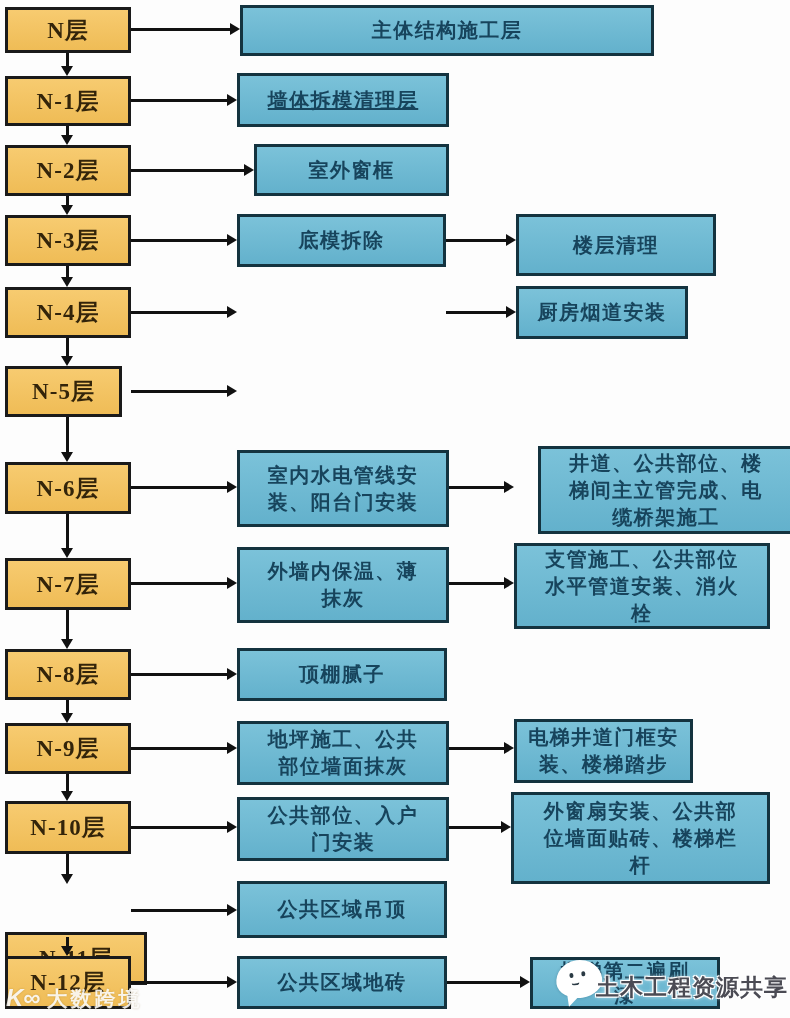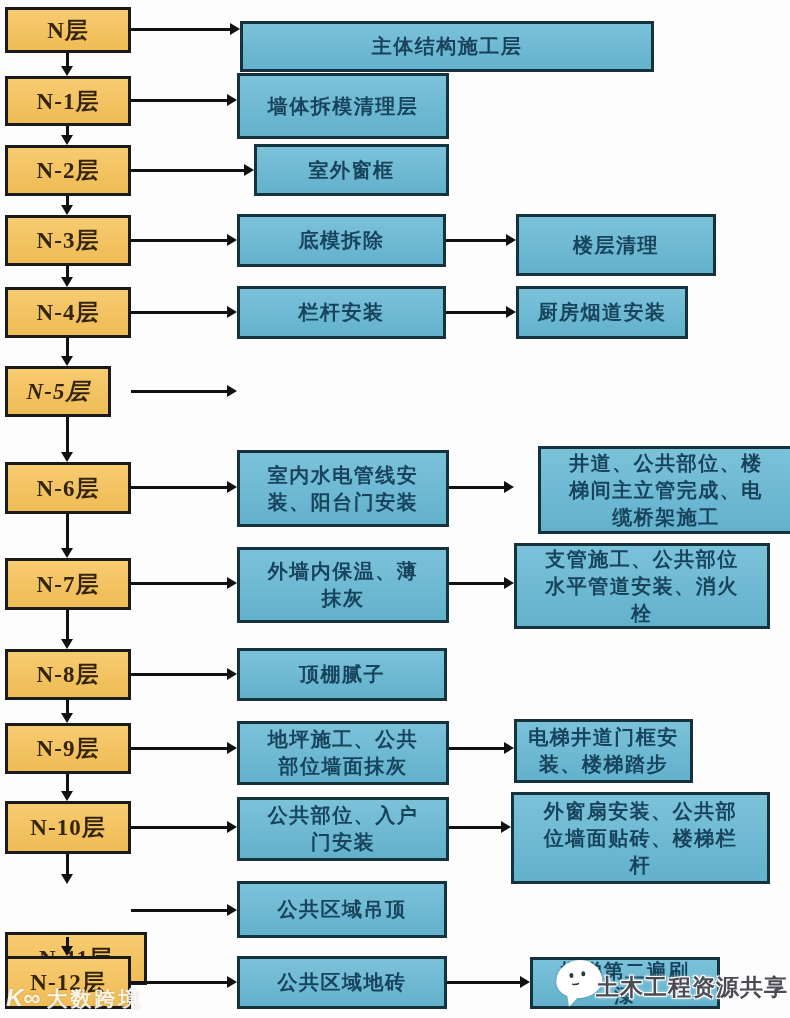--- a/index.html
+++ b/index.html
@@ -67,48 +67,47 @@
   .bubble .eye.l { left:14px; } .bubble .eye.r { left:26px; }
   .bubble .mouth { position:absolute; width:8px; height:4px; border-bottom:2px solid #2a3a44; border-radius:50%; top:19px; left:15px; }
 </style>
 </head>
 <body>
 
 <div class="canvas">
 
   <div class="node layer" style="left:5px;top:7px;width:126px;height:46px;">N层</div>
   <div class="hline" style="left:131px;top:28px;width:100px;"></div>
-  <div class="node task" style="left:240px;top:5px;width:414px;height:51px;margin-top:16px;">主体结构施工层</div>
+  <div class="node task" style="left:240px;top:5px;width:414px;height:51px;">主体结构施工层</div>
   <div class="vline" style="top:53px;height:14px;"></div>
 
   <div class="node layer" style="left:5px;top:76px;width:126px;height:50px;">N-1层</div>
   <div class="hline" style="left:131px;top:99px;width:97px;"></div>
-  <div class="node task" style="left:237px;top:73px;width:212px;height:66px;">墙体拆模清理层</div>
+  <div class="node task" style="left:237px;top:73px;width:212px;height:54px;text-decoration:underline;">墙体拆模清理层</div>
   <div class="vline" style="top:126px;height:10px;"></div>
 
   <div class="node layer" style="left:5px;top:145px;width:126px;height:51px;">N-2层</div>
   <div class="hline" style="left:131px;top:169px;width:114px;"></div>
   <div class="node task" style="left:254px;top:144px;width:195px;height:52px;">室外窗框</div>
   <div class="vline" style="top:196px;height:10px;"></div>
 
   <div class="node layer" style="left:5px;top:215px;width:126px;height:51px;">N-3层</div>
   <div class="hline" style="left:131px;top:239px;width:97px;"></div>
   <div class="node task" style="left:237px;top:214px;width:209px;height:53px;">底模拆除</div>
   <div class="hline" style="left:446px;top:239px;width:61px;"></div>
   <div class="node task" style="left:516px;top:214px;width:200px;height:62px;">楼层清理</div>
   <div class="vline" style="top:266px;height:12px;"></div>
 
   <div class="node layer" style="left:5px;top:287px;width:126px;height:51px;">N-4层</div>
   <div class="hline" style="left:131px;top:311px;width:97px;"></div>
-  <div class="node task" style="left:237px;top:286px;width:209px;height:53px;">栏杆安装</div>
   <div class="hline" style="left:446px;top:311px;width:61px;"></div>
   <div class="node task" style="left:516px;top:286px;width:172px;height:53px;">厨房烟道安装</div>
   <div class="vline" style="top:338px;height:19px;"></div>
 
-  <div class="node layer" style="left:5px;top:366px;width:106px;height:51px;font-style:italic;">N-5层</div>
+  <div class="node layer" style="left:5px;top:366px;width:117px;height:51px;">N-5层</div>
   <div class="hline" style="left:131px;top:390px;width:97px;"></div>
   <div class="vline" style="top:417px;height:36px;"></div>
 
   <div class="node layer" style="left:5px;top:462px;width:126px;height:52px;">N-6层</div>
   <div class="hline" style="left:131px;top:486px;width:97px;"></div>
   <div class="node task" style="left:237px;top:450px;width:212px;height:77px;padding:0 21px;">室内水电管线安装、阳台门安装</div>
   <div class="hline" style="left:449px;top:486px;width:56px;"></div>
   <div class="node task" style="left:538px;top:446px;width:256px;height:88px;padding:0 23px;">井道、公共部位、楼梯间主立管完成、电缆桥架施工</div>
   <div class="vline" style="top:514px;height:35px;"></div>
 

